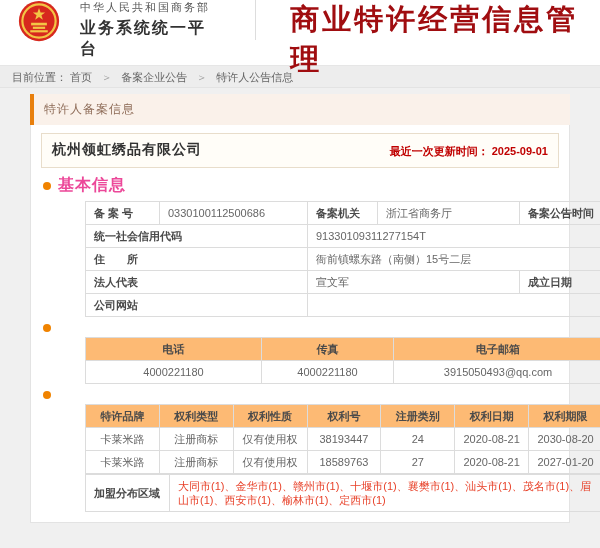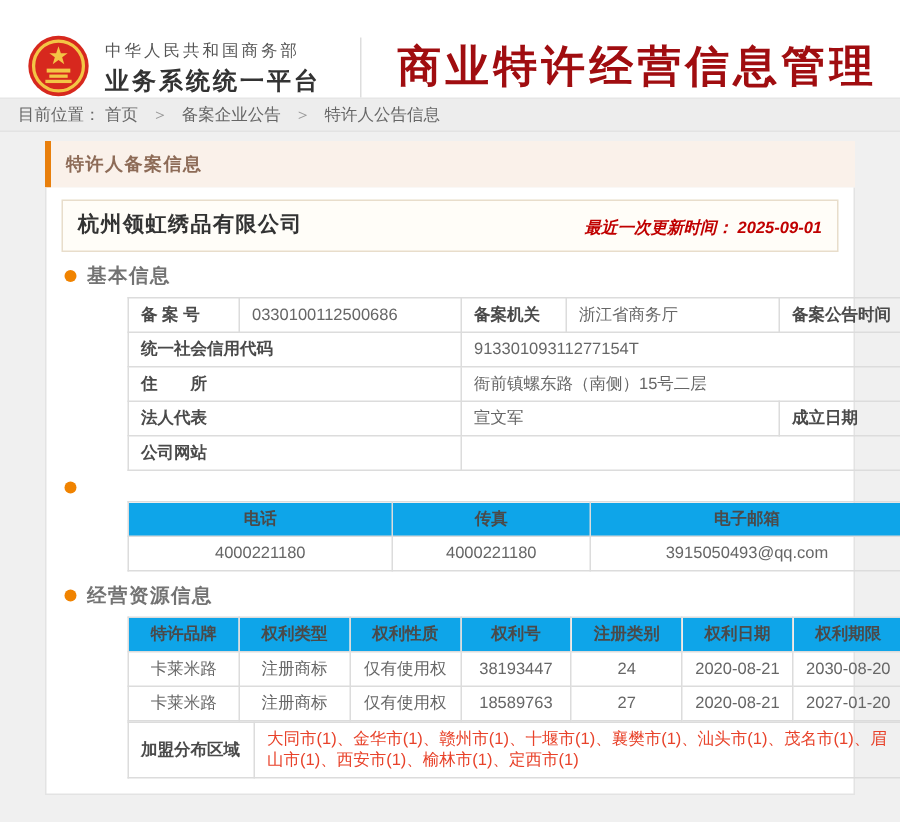--- a/index.html
+++ b/index.html
@@ -1,54 +1,54 @@
 <!DOCTYPE html>
 <html><head>
 <meta charset="utf-8">
 <style>
   * { box-sizing: border-box; margin: 0; padding: 0; }
   html, body { width: 600px; height: 548px; overflow: hidden; }
   body { background: #f0f0f0; font-family: "Liberation Sans", sans-serif; }
 
   
-  .top-header { height: 66px; background: #ffffff; display: flex; align-items: flex-end; border-bottom: 1px solid #e6e6e6; }
+  .top-header { height: 66px; background: #ffffff; display: flex; align-items: flex-start; border-bottom: 1px solid #e6e6e6; gap: 10px; }
   .emblem { width: 42px; height: 42px; margin-left: 18px; flex: 0 0 auto; }
   .org-block { margin-left: 10px; }
   .org-ministry { font-size: 11px; color: #555; letter-spacing: 2px; }
   .org-platform { font-size: 16px; color: #333; font-weight: bold; letter-spacing: 2px; margin-top: 3px; }
   .header-divider { width: 1px; height: 40px; background: #ddd; margin: 0 24px 0 26px; }
   .site-title { font-size: 29px; color: #a00d10; font-weight: bold; letter-spacing: 3px; }
 
   
   .breadcrumb { height: 22px; line-height: 22px; padding-left: 12px; font-size: 11px; color: #666;
                 background: #ededed; border-bottom: 1px solid #e3e3e3; }
   .breadcrumb .crumb { color: #666; cursor: pointer; }
   .breadcrumb .sep { margin: 0 6px; color: #999; }
 
   
   .content { padding: 6px 30px 0 30px; }
   .tab-bar { background: #faf1ea; border-left: 4px solid #e87f0c; padding: 7px 10px;
-             font-size: 12px; color: #8d6b57; font-weight: bold; letter-spacing: 1px; }
+             font-size: 12px; color: #8d6b57; font-weight: normal; letter-spacing: 1px; }
   .panel { background: #fff; border: 1px solid #e3e3e3; border-top: none; padding: 8px 10px 10px 10px; }
 
   .company-box { border: 1px solid #e8ddcb; background: #fffdf8; padding: 7px 10px 8px 10px;
                  display: flex; justify-content: space-between; align-items: flex-end; }
   .company-name { font-size: 14px; font-weight: bold; color: #333; letter-spacing: 1px; }
-  .update-time { font-size: 11px; color: #c00000; font-weight: bold; font-style: italic; }
+  .update-time { font-size: 11px; color: #c00000; font-weight: bold; }
 
   .section-head { display: flex; align-items: center; margin: 7px 0 5px 2px; }
   .dot { width: 8px; height: 8px; border-radius: 50%; background: #f08300; margin-right: 7px; flex: 0 0 auto; }
-  .section-title { font-size: 13px; font-weight: bold; color: #737373; letter-spacing: 1px; }
+  .section-title { font-size: 16px; font-weight: bold; color: #ec4899; letter-spacing: 1px; }
 
   table { width: 100%; border-collapse: collapse; table-layout: fixed; margin-left: 44px; }
   td, th { border: 1px solid #dcdcdc; font-size: 11px; padding: 4px 8px; color: #666;
            line-height: 14px; overflow: hidden; white-space: nowrap; }
   .lbl { font-weight: bold; color: #4a4a4a; }
   .tc { text-align: center; }
-  .contact-table th, .res-table th { font-weight: bold; color: #4a4a4a; text-align: center; background: #0ea5e9; }
+  .contact-table th, .res-table th { font-weight: bold; color: #4a4a4a; text-align: center; background: #fdba74; }
   .region-cell { color: #e8422a; white-space: normal; }
 </style>
 </head>
 <body>
 
 <div class="top-header">
   <svg class="emblem" viewBox="0 0 48 48">
     <circle cx="24" cy="24" r="23" fill="#d7281e"></circle>
     <circle cx="24" cy="24" r="19" fill="none" stroke="#f3c545" stroke-width="2.5"></circle>
     <polygon fill="#f3c545" points="24,9 25.8,14.2 31,14.2 26.8,17.4 28.4,22.6 24,19.4 19.6,22.6 21.2,17.4 17,14.2 22.2,14.2"></polygon>
@@ -147,21 +147,20 @@
       <tr>
         <td class="tc">4000221180</td>
         <td class="tc">4000221180</td>
         <td class="tc">3915050493@qq.com</td>
       </tr>
     </tbody>
       </table>
 
     <div class="section-head">
       <span class="dot"></span>
-      <span class="section-title">经营资源信息</span>
     </div>
     <table class="res-table">
       <tbody>
           <tr>
         <th>特许品牌</th>
         <th>权利类型</th>
         <th>权利性质</th>
         <th>权利号</th>
         <th>注册类别</th>
         <th>权利日期</th>

